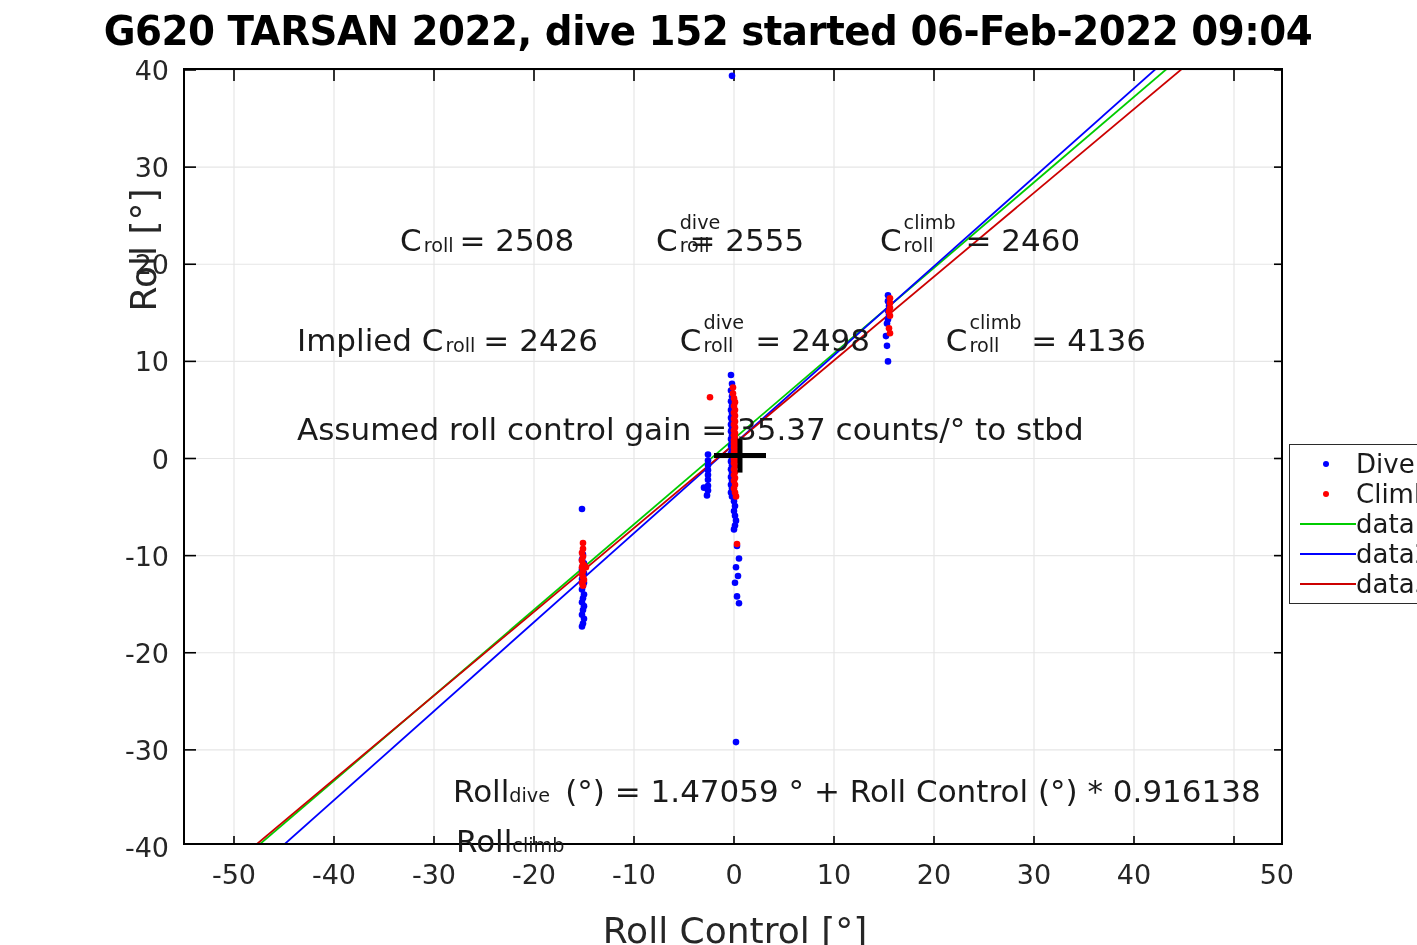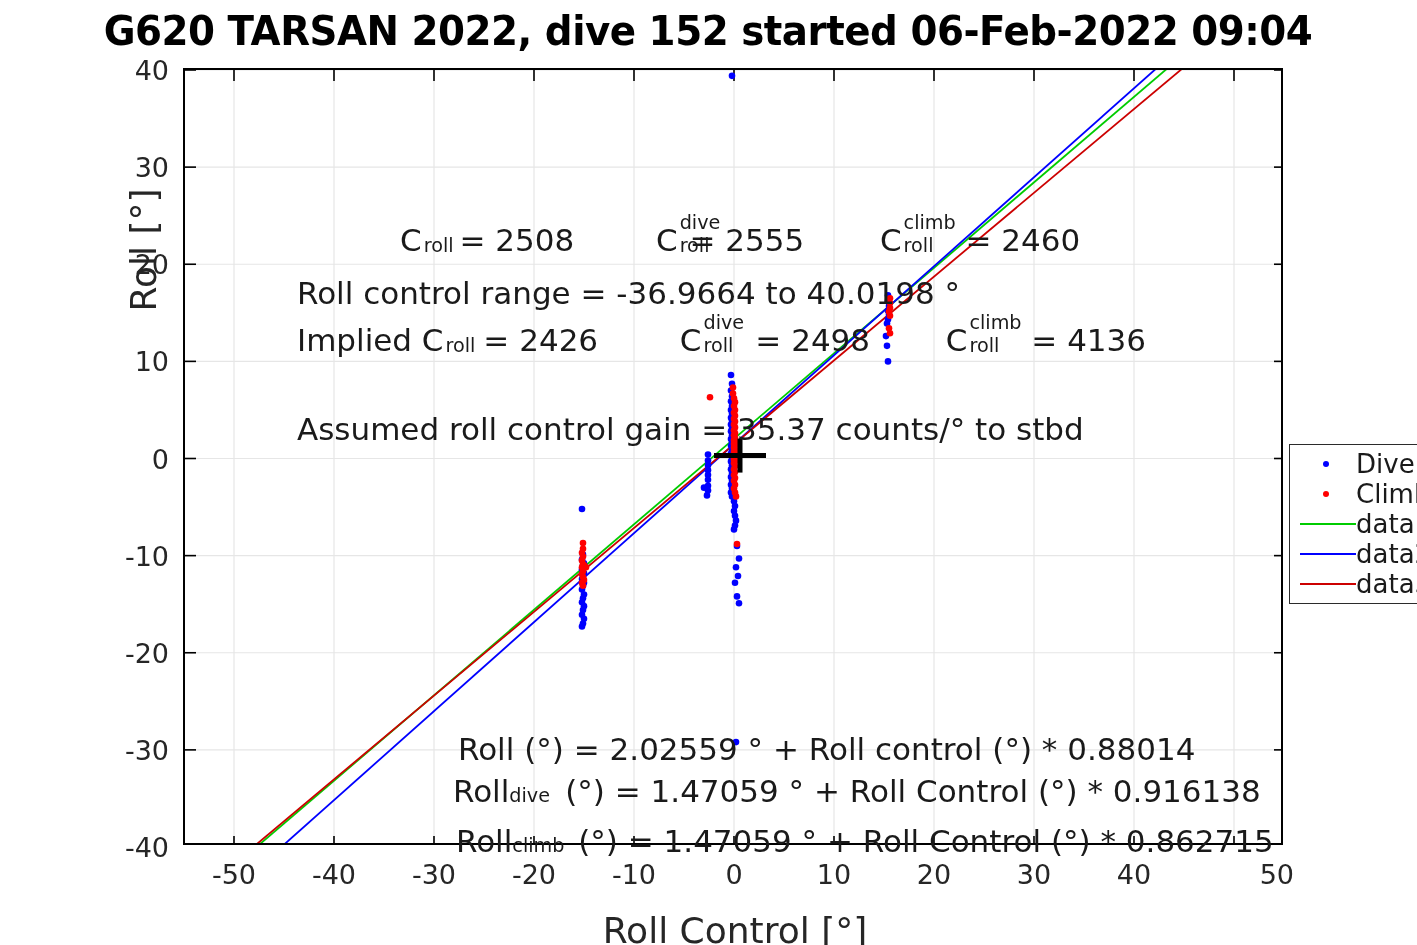--- a/index.html
+++ b/index.html
@@ -314,46 +314,43 @@
       <span class="ctoken"><span>C</span><span class="subs">roll</span></span>
       <span style="margin-left:26px">= 2508</span>
       <span style="display:inline-block;width:62px"></span>
       <span class="ctoken"><span>C</span><span class="subs">roll</span><span class="sups">dive</span></span>
       <span style="">= 2555</span>
       <span style="display:inline-block;width:56px"></span>
       <span class="ctoken"><span>C</span><span class="subs">roll</span><span class="sups">climb</span></span>
       <span style="margin-left:52px">= 2460</span>
     </div>
 
-    <div class="annot" style="left:112px;top:208px;">Roll control range = -36.9664 to 40.0198 °</div>
 
     <div class="annot" style="left:112px;top:255px;">
       <span class="ctoken"><span>Implied C</span><span class="subs">roll</span></span>
       <span style="margin-left:28px">= 2426</span>
       <span style="display:inline-block;width:62px"></span>
       <span class="ctoken"><span>C</span><span class="subs">roll</span><span class="sups">dive</span></span>
       <span style="margin-left:42px">= 2498</span>
       <span style="display:inline-block;width:56px"></span>
       <span class="ctoken"><span>C</span><span class="subs">roll</span><span class="sups">climb</span></span>
       <span style="margin-left:52px">= 4136</span>
     </div>
 
 
     <div class="annot" style="left:112px;top:344px;">Assumed roll control gain = 35.37 counts/° to stbd</div>
 
-    <div class="eq" style="left:273px;top:661px;">Roll (°) = 2.02559 ° + Roll control (°) * 0.88014</div>
 
     <div class="eq" style="left:268px;top:703px;">
       <span class="stk"><span>Roll</span><span class="subs">dive</span></span>
       <span style="margin-left:46px">(°) = 1.47059 ° + Roll Control (°) * 0.916138</span>
     </div>
 
     <div class="eq" style="left:271px;top:753px;">
       <span class="stk"><span>Roll</span><span class="subs">climb</span></span>
-      <span style="margin-left:56px">(°) = 1.47059 ° + Roll Control (°) * 0.862715</span>
     </div>
 
     <div class="legend" id="legend">
         <div class="legend-row">
           <div class="leg-sample">
             <div class="leg-dot" style="background: rgb(0, 0, 255);"></div>
           </div>
           <div class="leg-label">Dive</div>
         </div>
         <div class="legend-row">

